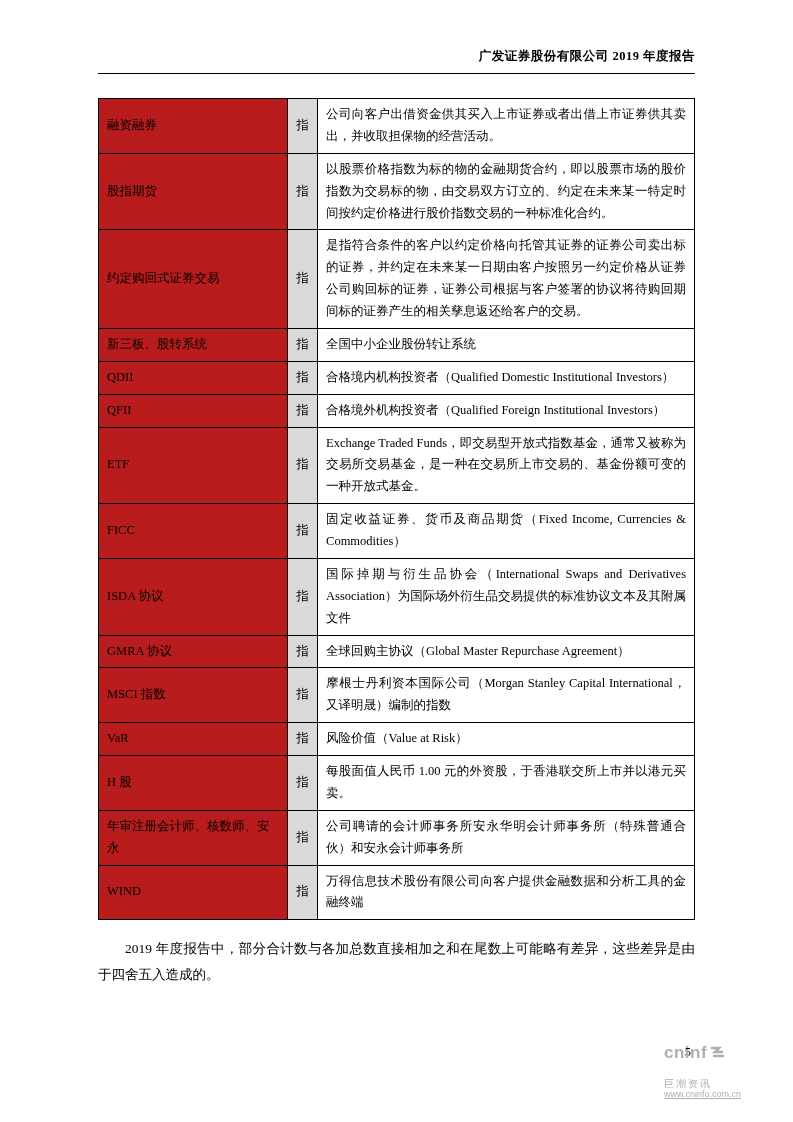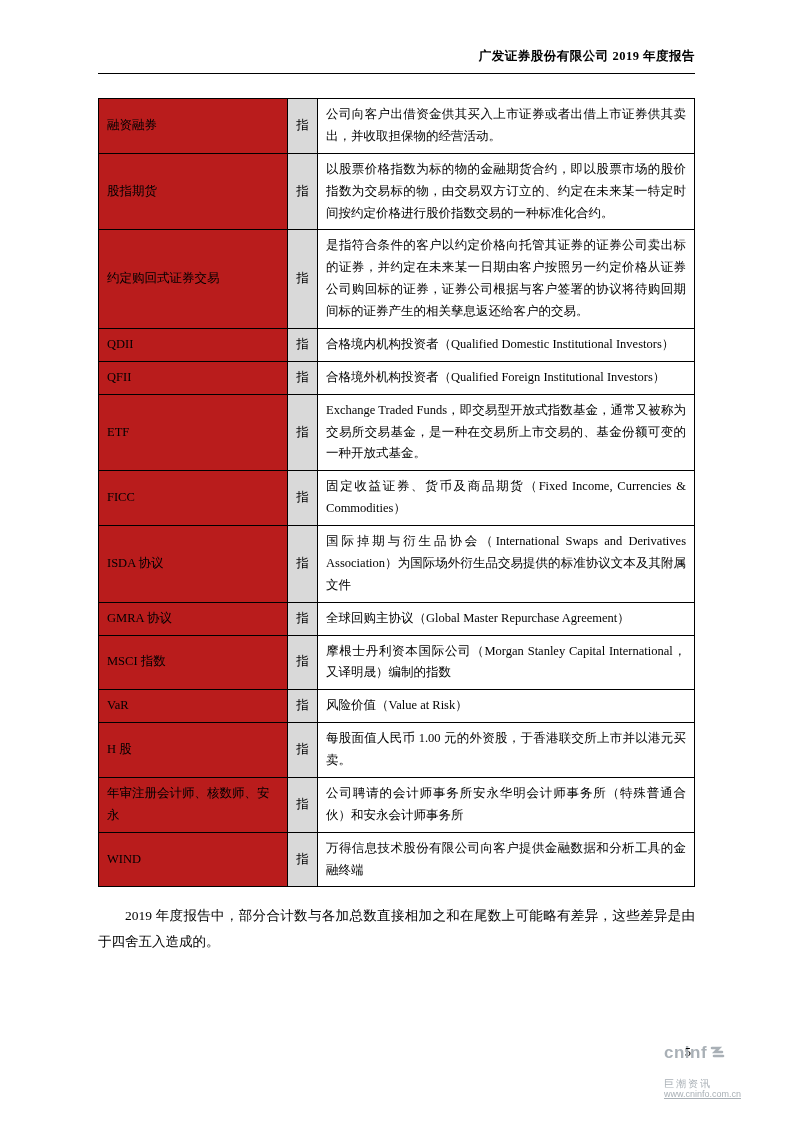--- a/index.html
+++ b/index.html
@@ -109,20 +109,25 @@
       <td class="definition">以股票价格指数为标的物的金融期货合约，即以股票市场的股价指数为交易标的物，由交易双方订立的、约定在未来某一特定时间按约定价格进行股价指数交易的一种标准化合约。</td>
     </tr>
 
 
     <tr>
       <td class="term">约定购回式证券交易</td>
       <td class="indicator">指</td>
       <td class="definition">是指符合条件的客户以约定价格向托管其证券的证券公司卖出标的证券，并约定在未来某一日期由客户按照另一约定价格从证券公司购回标的证券，证券公司根据与客户签署的协议将待购回期间标的证券产生的相关孳息返还给客户的交易。</td>
     </tr>
 
+    <tr>
+      <td class="term">新三板、股转系统</td>
+      <td class="indicator">指</td>
+      <td class="definition">全国中小企业股份转让系统</td>
+    </tr>
 
     <tr>
       <td class="term">QDII</td>
       <td class="indicator">指</td>
       <td class="definition">合格境内机构投资者（Qualified Domestic Institutional Investors）</td>
     </tr>
 
     <tr>
       <td class="term">QFII</td>
       <td class="indicator">指</td>

